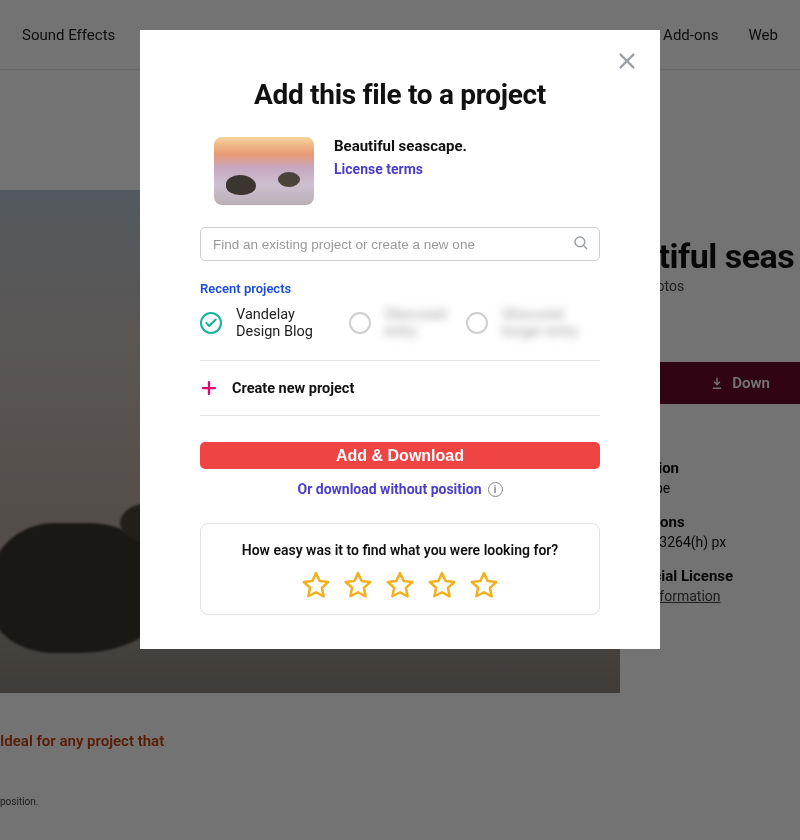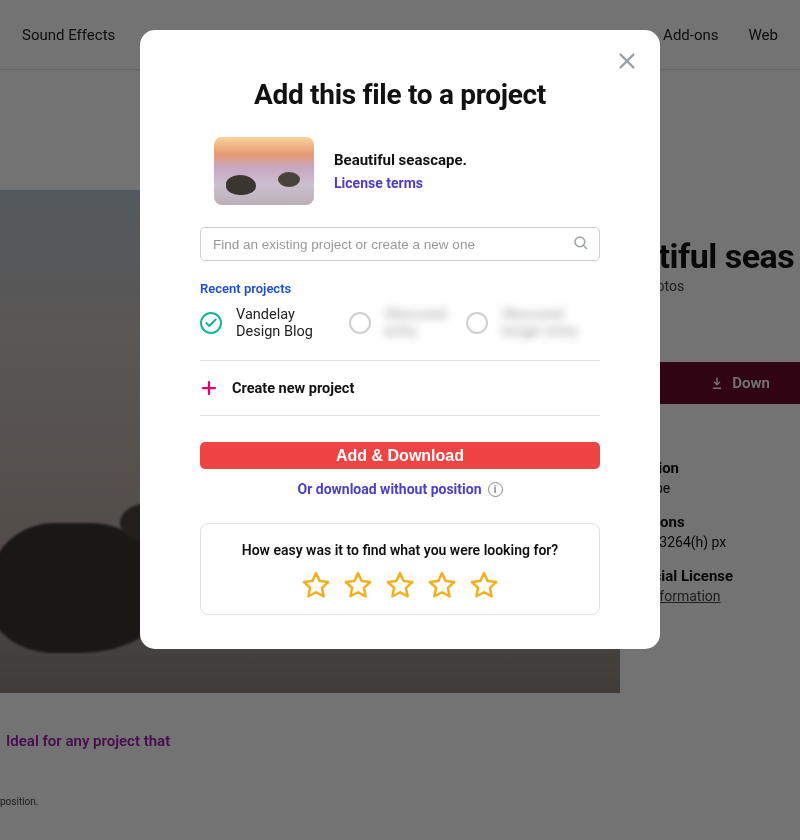--- a/index.html
+++ b/index.html
@@ -33,52 +33,52 @@
     position:absolute; top:362px; left:640px; width:200px; height:42px;
     background:#6b0b28; color:#fff; display:flex; align-items:center; justify-content:center; gap:8px;
     font-weight:600; font-size:15px; border-radius:3px;
   }
   .bg-meta { position:absolute; left:640px; font-size:14px; line-height:1.4;}
   .bg-meta b { font-size:15px; font-weight:700;}
   .bg-meta.m1 { top:458px;}
   .bg-meta.m2 { top:512px;}
   .bg-meta.m3 { top:566px;}
   .bg-link { text-decoration: underline; color:#444;}
-  .bg-desc1 { position:absolute; top:732px; left:6px; font-size:15px; color:#a21caf; font-weight:600;}
+  .bg-desc1 { position:absolute; top:732px; left:0; font-size:15px; color:#c2410c; font-weight:600;}
   .bg-desc2 { position:absolute; top:796px; left:0; font-size:10px; color:#444;}
 
   
   .overlay {
     position:absolute; inset:0;
     background: rgba(0,0,0,0.55);
     display:flex; align-items:flex-start; justify-content:center;
   }
 
   
   .modal {
     margin-top:30px;
     width:520px;
     background:#fff;
-    border-radius:15px;
+    border-radius:0;
     position:relative;
     padding: 30px 60px 34px 60px;
   }
   .close-x {
     position:absolute; top:20px; right:22px;
     width:22px; height:22px; cursor:pointer;
     color:#9aa0a6;
   }
   .close-x svg{width:22px;height:22px;}
 
   .modal-title {
     text-align:center; font-size:28px; font-weight:750; letter-spacing:-0.3px;
     margin-top:18px; margin-bottom:26px;
   }
 
-  .file-row { display:flex; align-items:center; gap:20px; margin-bottom:22px; padding-left:14px;}
+  .file-row { display:flex; align-items:flex-start; gap:20px; margin-bottom:22px; padding-left:14px;}
   .thumb {
     width:100px; height:68px; border-radius:8px; overflow:hidden; flex-shrink:0;
     background: linear-gradient(180deg,#f6d49b 0%,#e89a72 25%,#c7a7c0 45%,#cdbfd0 70%,#b9b1b5 100%);
     position:relative;
   }
   .thumb::before{content:"";position:absolute;left:12px;bottom:10px;width:30px;height:20px;background:#3b352f;border-radius:50% 60% 50% 50%}
   .thumb::after{content:"";position:absolute;right:14px;bottom:18px;width:22px;height:15px;background:#4a433c;border-radius:50%}
   .file-meta { display:flex; flex-direction:column; gap:6px;}
   .file-name { font-size:15px; font-weight:700;}
   .license-link { font-size:14px; font-weight:700; color:#4b3ec9; cursor:pointer;}

